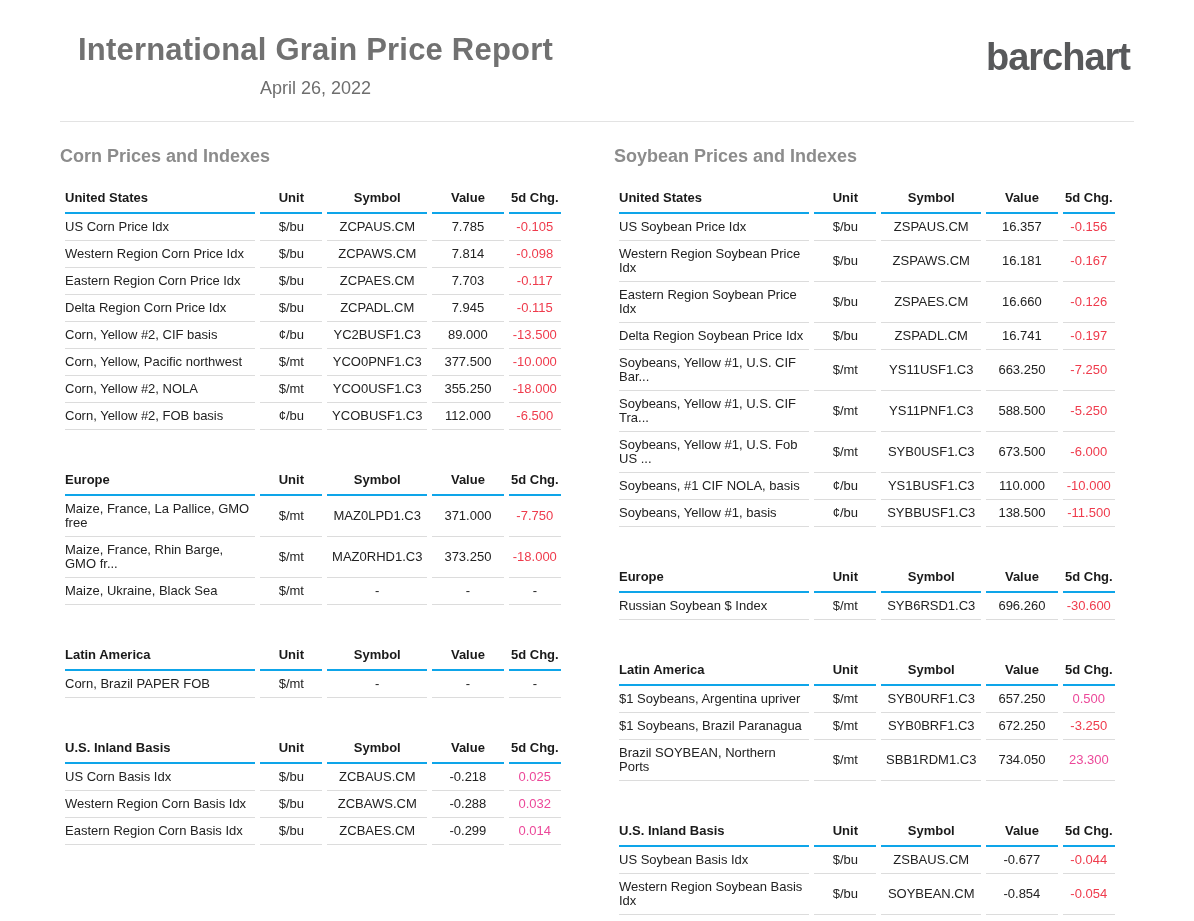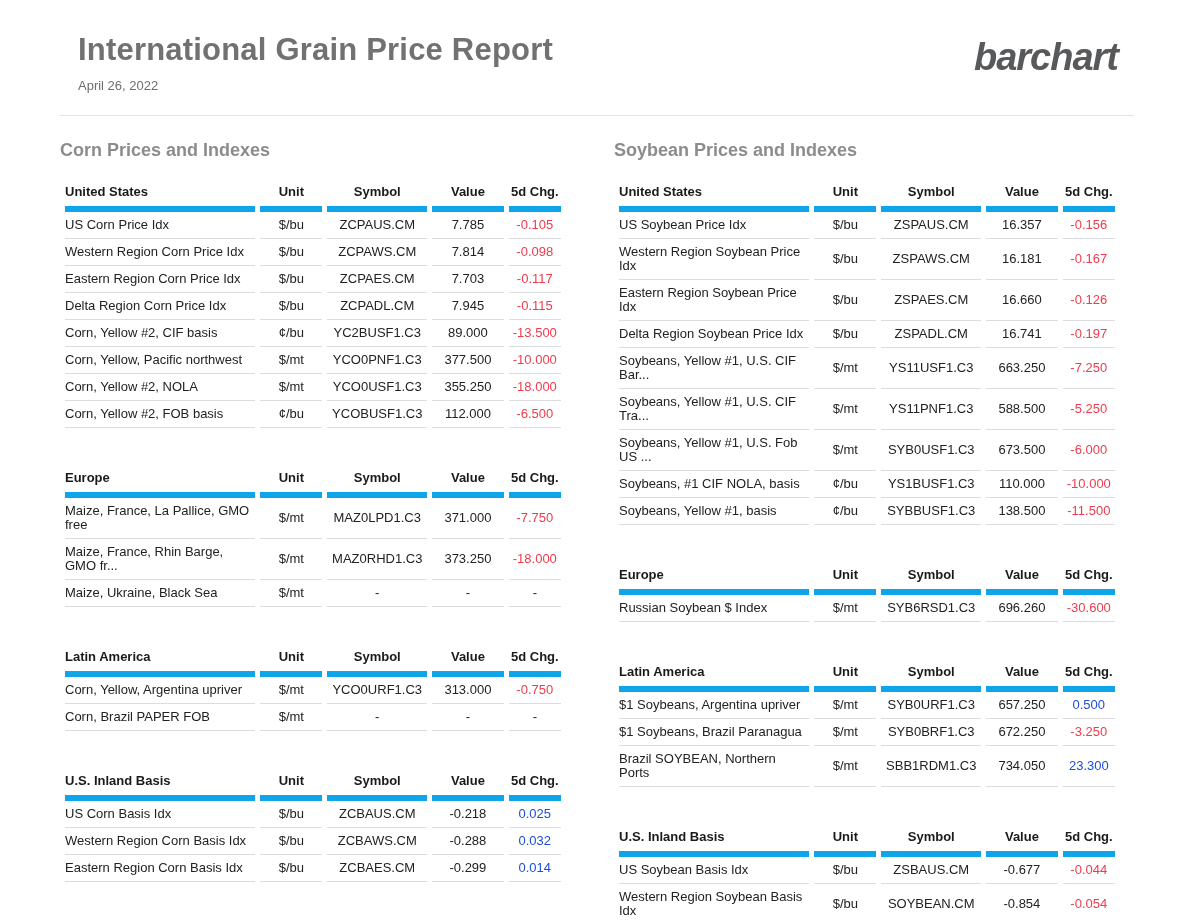--- a/index.html
+++ b/index.html
@@ -7,29 +7,29 @@
   body {
     width: 1194px; height: 921px;
     font-family: "Liberation Sans", sans-serif;
     color: #212121;
     overflow: hidden;
     position: relative;
   }
   .page { padding: 26px 60px 0 60px; }
 
   
-  .report-header { display: flex; justify-content: space-between; align-items: flex-start; }
+  .report-header { display: flex; justify-content: space-between; align-items: flex-start; text-align: center; }
   .page-title {
     font-size: 31px; font-weight: bold; color: #717171; letter-spacing: .2px;
     padding-left: 18px; padding-top: 6px;
   }
-  .page-date { font-size: 13px; color: #6e6e6e; padding-left: 18px; margin-top: 10px; }
+  .page-date { font-size: 18px; color: #6e6e6e; padding-left: 18px; margin-top: 10px; }
   .brand-logo {
     font-size: 38px; font-weight: bold; color: #58595b;
-    letter-spacing: -1px; margin-top: 10px; margin-right: 16px; font-style: italic;
+    letter-spacing: -1px; margin-top: 10px; margin-right: 4px;
   }
   .top-divider { border: none; border-top: 1px solid #e3e3e3; margin-top: 22px; }
 
   
   .columns { display: flex; gap: 48px; margin-top: 20px; }
   .col { width: 506px; }
   .section-title { font-size: 18px; font-weight: bold; color: #8c8c8c; margin: 4px 0 18px 0; }
 
   
   table.price-table {
@@ -41,28 +41,28 @@
   }
   col.c-label  { width: 40%; }
   col.c-unit   { width: 13%; }
   col.c-symbol { width: 21%; }
   col.c-value  { width: 15%; }
   col.c-chg    { width: 11%; }
 
   th, td { font-size: 13px; padding: 6px 0 6px 0; line-height: 14px; }
   thead th {
     font-weight: bold; color: #1a1a1a;
-    border-bottom: 6px solid #0ea5e9;
+    border-bottom: 2px solid #0ea5e9;
     padding-bottom: 7px;
   }
   th.left, td.left { text-align: left; }
   th.center, td.center { text-align: center; }
   tbody td { border-bottom: 1px solid #dcdcdc; color: #222; }
   td.chg-down { color: #ef3b4c; }
-  td.chg-up   { color: #1d4ed8; }
+  td.chg-up   { color: #ec4899; }
 </style>
 </head>
 <body>
 
 <div class="page">
 
   <header class="report-header">
     <div>
       <div class="page-title">International Grain Price Report</div>
       <div class="page-date">April 26, 2022</div>
@@ -216,27 +216,20 @@
     <thead>
       <tr>
         <th class="left">Latin America</th>
         <th class="center">Unit</th>
         <th class="center">Symbol</th>
         <th class="center">Value</th>
         <th class="center">5d Chg.</th>
       </tr>
     </thead>
     <tbody>
-  <tr>
-    <td class="left">Corn, Yellow, Argentina upriver</td>
-    <td class="center">$/mt</td>
-    <td class="center">YCO0URF1.C3</td>
-    <td class="center">313.000</td>
-    <td class="center chg-down">-0.750</td>
-  </tr>
 
   <tr>
     <td class="left">Corn, Brazil PAPER FOB</td>
     <td class="center">$/mt</td>
     <td class="center">-</td>
     <td class="center">-</td>
     <td class="center">-</td>
   </tr>
 </tbody>
   </table>

